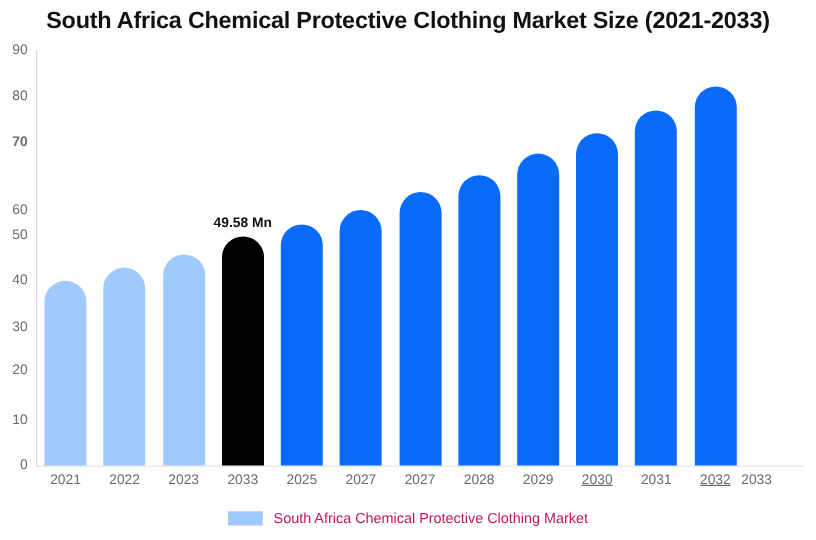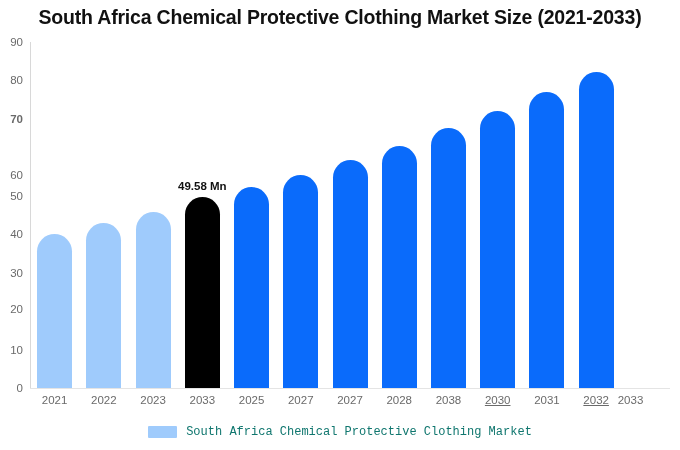--- a/index.html
+++ b/index.html
@@ -118,23 +118,22 @@
     justify-content: center;
     gap: 9px;
   }
   #legend-swatch {
     width: 29px;
     height: 12px;
     border-radius: 1px;
   }
   #legend-label {
     font-size: 12px;
-    color: #0f766e;
-    white-space: nowrap;
-    font-family: Liberation Mono, monospace;
+    color: #be185d;
+    white-space: nowrap;
   }
 </style>
 </head>
 <body>
 
 <div id="chart-root">
 
   <div id="chart-title">South Africa Chemical Protective Clothing Market Size (2021-2033)</div>
 
   <div id="y-axis-line"></div>
@@ -197,18 +196,18 @@
   </div>
 
 <div class="x-tick" style="left: 37.1154px;">2021</div>
     <div class="x-tick" style="left: 86.3462px;">2022</div>
     <div class="x-tick" style="left: 135.577px;">2023</div>
     <div class="x-tick" style="left: 184.808px;">2033</div>
     <div class="x-tick" style="left: 234.038px;">2025</div>
     <div class="x-tick" style="left: 283.269px;">2027</div>
     <div class="x-tick" style="left: 332.5px;">2027</div>
     <div class="x-tick" style="left: 381.731px;">2028</div>
-    <div class="x-tick" style="left: 430.962px;">2038</div>
+    <div class="x-tick" style="left: 430.962px;">2029</div>
     <div class="x-tick" style="left: 480.192px; text-decoration: underline;">2030</div>
     <div class="x-tick" style="left: 529.423px;">2031</div>
     <div class="x-tick" style="left: 578.654px; text-decoration: underline;">2032</div>
     <div class="x-tick" style="left: 613px;">2033</div>
   </div>
 
 </body></html>

